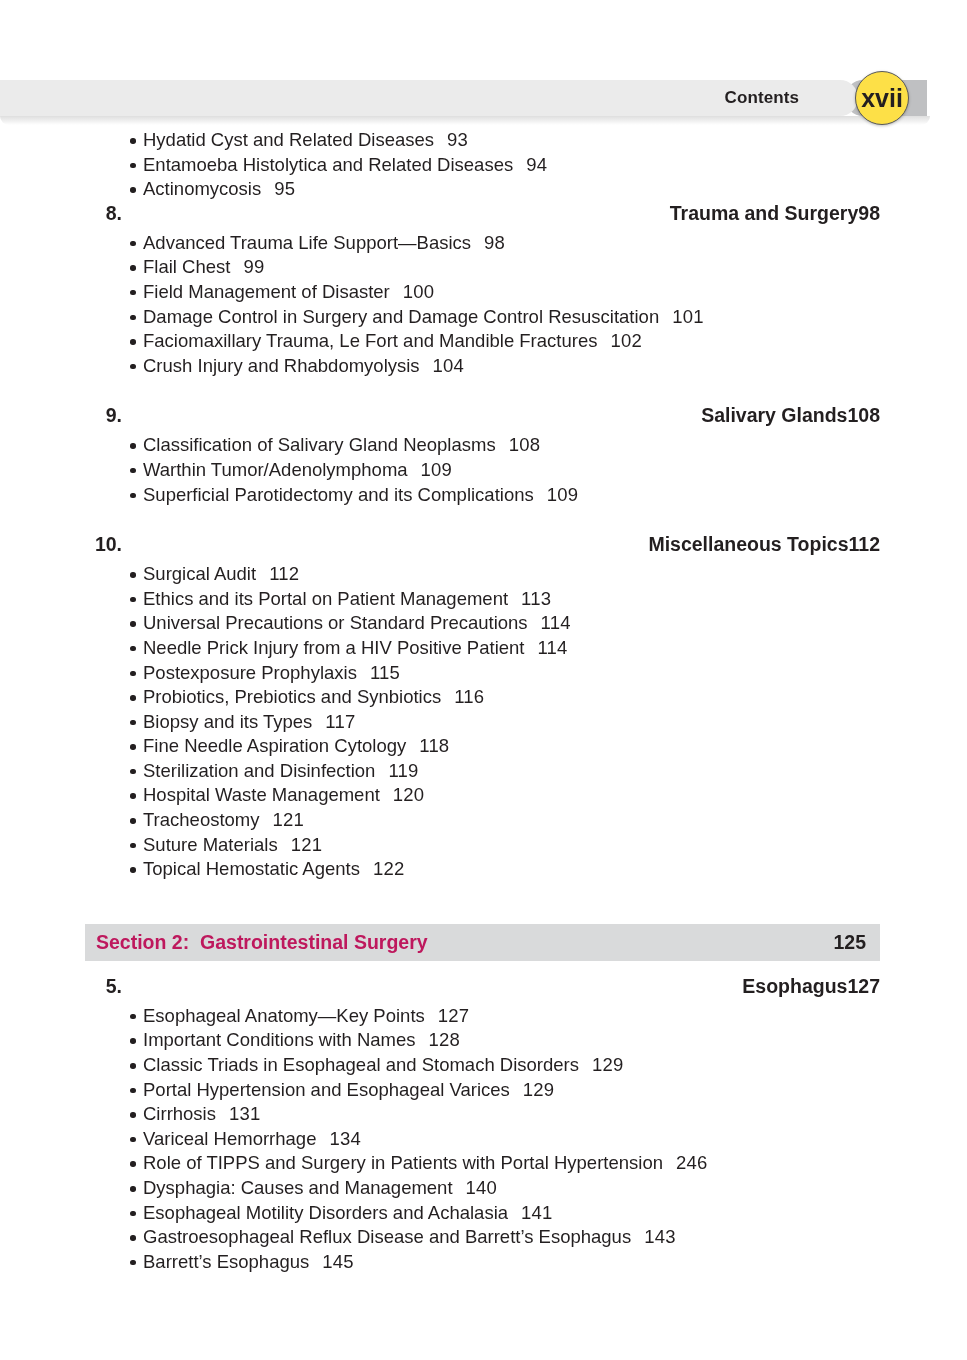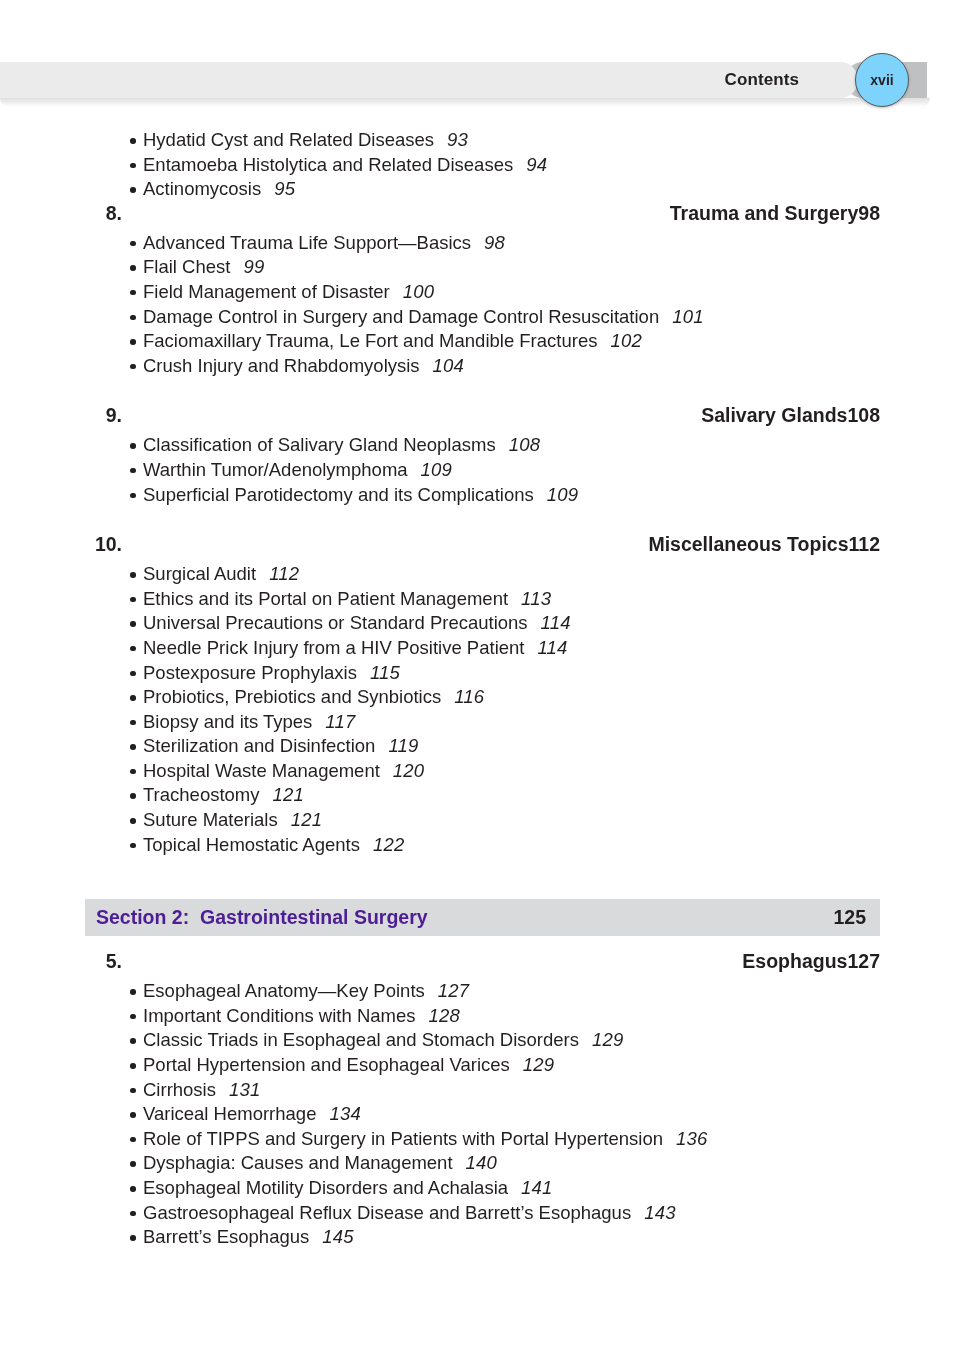--- a/index.html
+++ b/index.html
@@ -14,21 +14,21 @@
     position: relative;
     font-family: "Liberation Sans", "DejaVu Sans", sans-serif;
     color: #231f20;
     overflow: hidden;
   }
 
   
   .header {
     position: absolute;
     left: 0;
-    top: 62px;
+    top: 80px;
     width: 927px;
     height: 36px;
   }
   .header-dark {
     position: absolute;
     left: 845px;
     top: 0;
     right: 0;
     height: 36px;
     background: #bfc0c2;
@@ -64,27 +64,27 @@
     color: #231f20;
     white-space: nowrap;
   }
   .folio-circle {
     position: absolute;
     left: 855px;
     top: -9px;
     width: 54px;
     height: 54px;
     border-radius: 50%;
-    background: #7dd3fc;
+    background: #fde047;
     border: 1.6px solid #58595b;
     box-sizing: border-box;
     display: flex;
     align-items: center;
     justify-content: center;
-    font-size: 14px;
+    font-size: 25px;
     font-weight: 700;
     color: #231f20;
     box-shadow: 0 1px 3px rgba(0,0,0,0.25);
   }
 
   
   .toc {
     position: absolute;
     left: 85px;
     top: 128px;
@@ -108,21 +108,20 @@
   .bullet-item .dot {
     position: absolute;
     left: 45px;
     top: 10px;
     width: 5.5px;
     height: 5.5px;
     border-radius: 50%;
     background: #231f20;
   }
   .bullet-item .page {
-    font-style: italic;
     margin-left: 13px;
     letter-spacing: 0.2px;
   }
 
   
   .chapter {
     display: flex;
     align-items: baseline;
     margin-top: 26px;
     margin-bottom: 6px;
@@ -163,21 +162,21 @@
     background: #d9dadb;
     height: 37px;
     padding: 0 14px 0 11px;
     box-sizing: border-box;
     margin-top: 42px;
     margin-bottom: 14px;
   }
   .section-banner-title {
     font-size: 19.5px;
     font-weight: 700;
-    color: #4c1d95;
+    color: #be185d;
     white-space: pre;
   }
   .section-banner-page {
     font-size: 19.5px;
     font-weight: 700;
     color: #231f20;
     margin-left: 10px;
   }
 </style>
 </head>
@@ -234,20 +233,21 @@
           <span class="chapter-page">112</span>
         </div>
         <ul class="bullet-list">
           <li class="bullet-item"><span class="dot"></span><span>Surgical Audit</span><span class="page">112</span></li>
           <li class="bullet-item"><span class="dot"></span><span>Ethics and its Portal on Patient Management</span><span class="page">113</span></li>
           <li class="bullet-item"><span class="dot"></span><span>Universal Precautions or Standard Precautions</span><span class="page">114</span></li>
           <li class="bullet-item"><span class="dot"></span><span>Needle Prick Injury from a HIV Positive Patient</span><span class="page">114</span></li>
           <li class="bullet-item"><span class="dot"></span><span>Postexposure Prophylaxis</span><span class="page">115</span></li>
           <li class="bullet-item"><span class="dot"></span><span>Probiotics, Prebiotics and Synbiotics</span><span class="page">116</span></li>
           <li class="bullet-item"><span class="dot"></span><span>Biopsy and its Types</span><span class="page">117</span></li>
+          <li class="bullet-item"><span class="dot"></span><span>Fine Needle Aspiration Cytology</span><span class="page">118</span></li>
           <li class="bullet-item"><span class="dot"></span><span>Sterilization and Disinfection</span><span class="page">119</span></li>
           <li class="bullet-item"><span class="dot"></span><span>Hospital Waste Management</span><span class="page">120</span></li>
           <li class="bullet-item"><span class="dot"></span><span>Tracheostomy</span><span class="page">121</span></li>
           <li class="bullet-item"><span class="dot"></span><span>Suture Materials</span><span class="page">121</span></li>
           <li class="bullet-item"><span class="dot"></span><span>Topical Hemostatic Agents</span><span class="page">122</span></li>
         </ul>
       </div>
     </div>
 
   <div class="section-banner">
@@ -262,21 +262,21 @@
           <span class="chapter-title">Esophagus</span>
           <span class="chapter-page">127</span>
         </div>
         <ul class="bullet-list">
           <li class="bullet-item"><span class="dot"></span><span>Esophageal Anatomy—Key Points</span><span class="page">127</span></li>
           <li class="bullet-item"><span class="dot"></span><span>Important Conditions with Names</span><span class="page">128</span></li>
           <li class="bullet-item"><span class="dot"></span><span>Classic Triads in Esophageal and Stomach Disorders</span><span class="page">129</span></li>
           <li class="bullet-item"><span class="dot"></span><span>Portal Hypertension and Esophageal Varices</span><span class="page">129</span></li>
           <li class="bullet-item"><span class="dot"></span><span>Cirrhosis</span><span class="page">131</span></li>
           <li class="bullet-item"><span class="dot"></span><span>Variceal Hemorrhage</span><span class="page">134</span></li>
-          <li class="bullet-item"><span class="dot"></span><span>Role of TIPPS and Surgery in Patients with Portal Hypertension</span><span class="page">136</span></li>
+          <li class="bullet-item"><span class="dot"></span><span>Role of TIPPS and Surgery in Patients with Portal Hypertension</span><span class="page">246</span></li>
           <li class="bullet-item"><span class="dot"></span><span>Dysphagia: Causes and Management</span><span class="page">140</span></li>
           <li class="bullet-item"><span class="dot"></span><span>Esophageal Motility Disorders and Achalasia</span><span class="page">141</span></li>
           <li class="bullet-item"><span class="dot"></span><span>Gastroesophageal Reflux Disease and Barrett’s Esophagus</span><span class="page">143</span></li>
           <li class="bullet-item"><span class="dot"></span><span>Barrett’s Esophagus</span><span class="page">145</span></li>
         </ul>
       </div>
     </div>
 
 </div>
 

